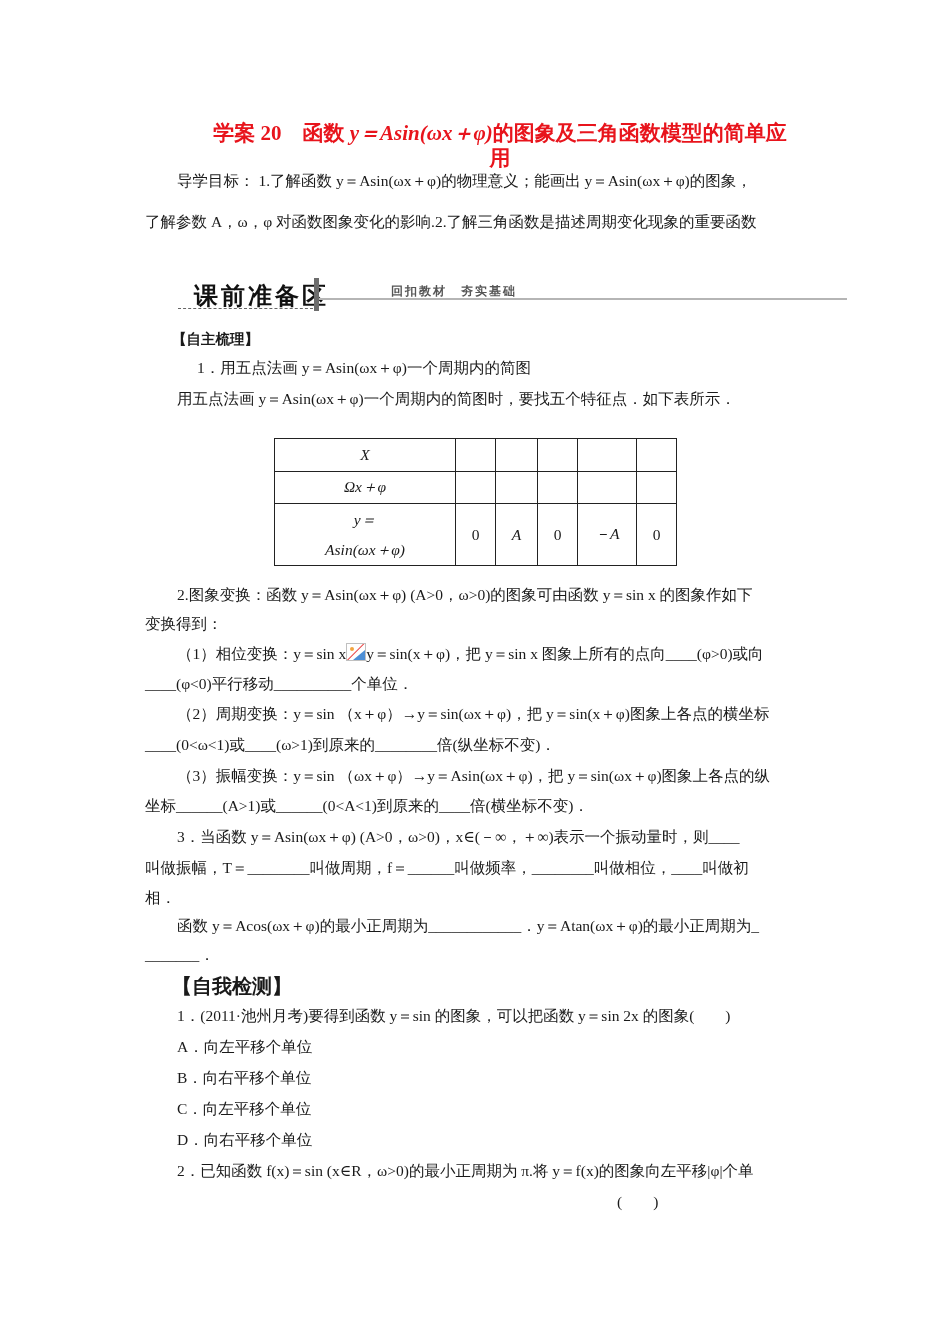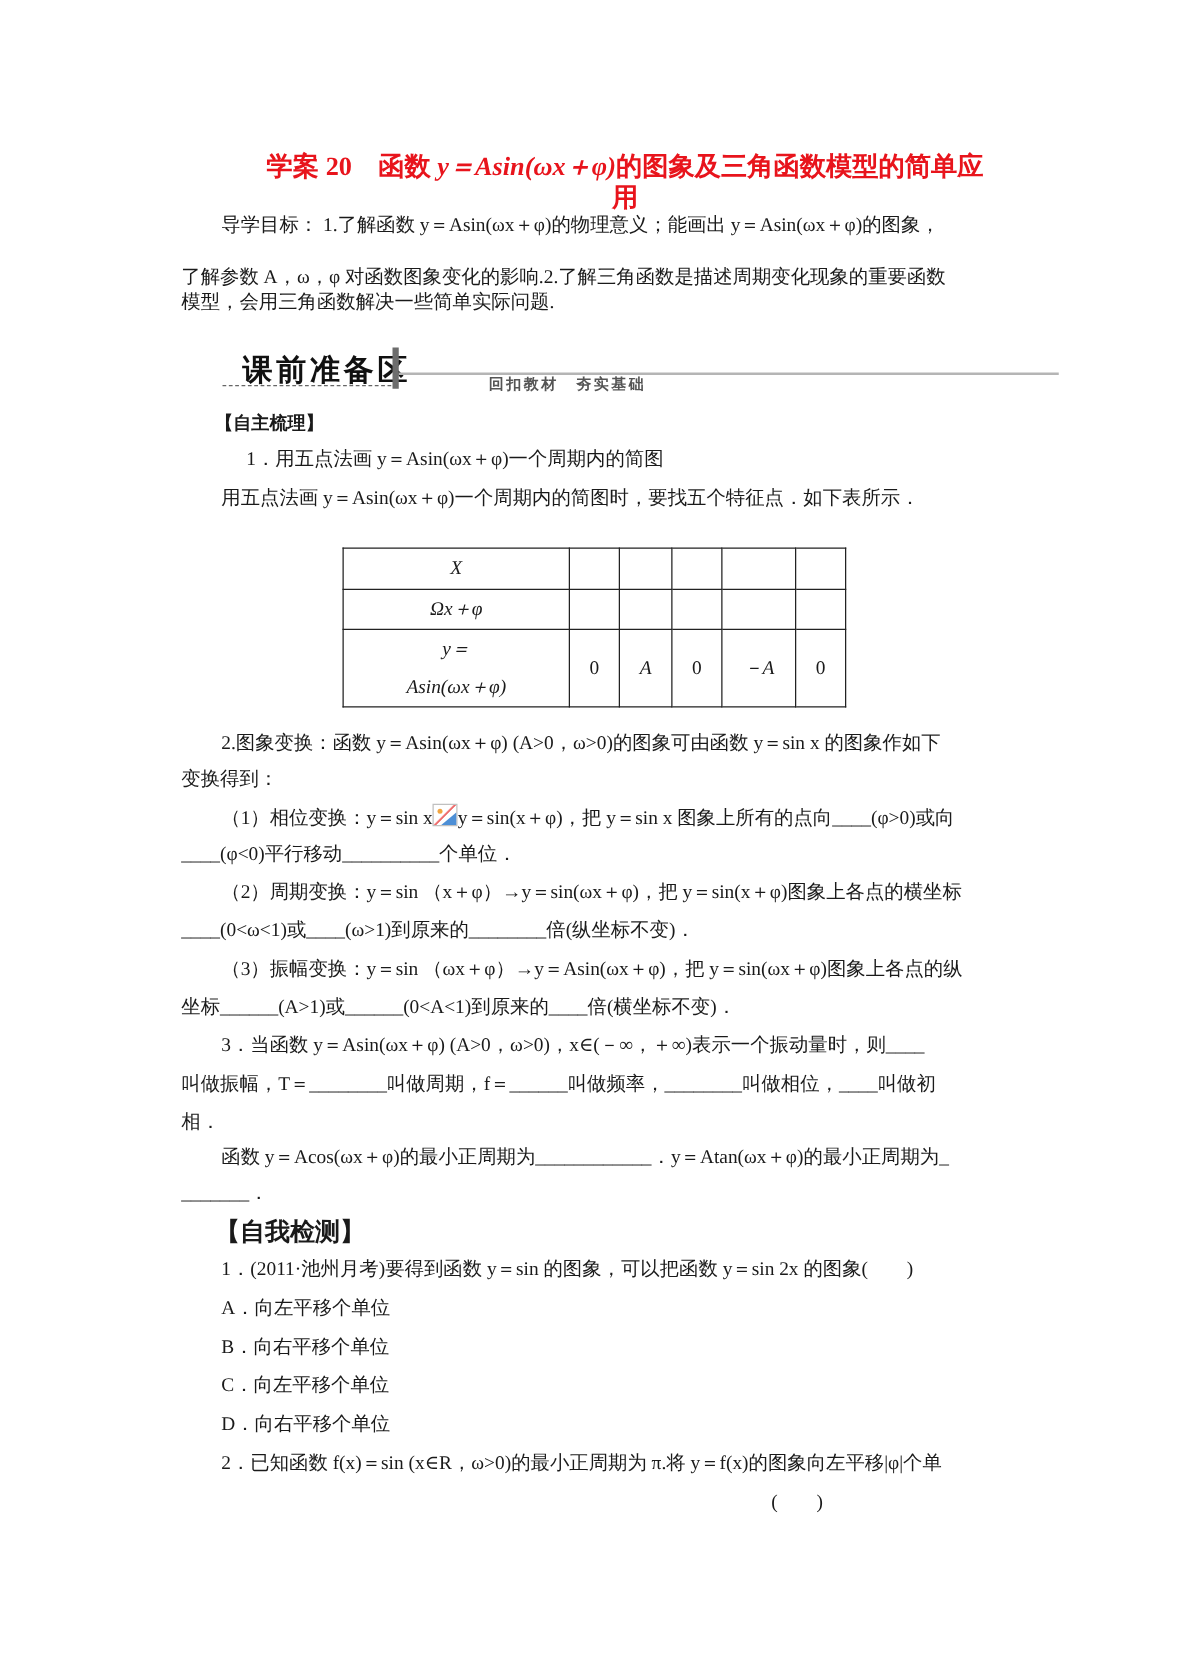--- a/index.html
+++ b/index.html
@@ -15,21 +15,21 @@
   .ind { left: 177px; width: 633px; }
   i { font-style: italic; }
   .bold { font-weight: bold; }
   .sec-bar { position: absolute; left: 178px; top: 278px; width: 670px; height: 34px; }
   .sec-title { position: absolute; left: 16px; top: 2px; font-size: 24px; font-weight: bold; letter-spacing: 3px;
                font-family: "DejaVu Sans", sans-serif; color: #111; }
   .sec-dash { position: absolute; left: 0; top: 30px; width: 135px; border-top: 1px dashed #666; }
   .sec-vbar { position: absolute; left: 136px; top: 0; width: 5px; height: 33px; background: #6d6d6d; }
   .sec-hline { position: absolute; left: 141px; top: 20px; width: 528px; height: 2px; background: #b5b5b5; }
   .sec-sub { position: absolute; left: 213px; top: 5px; font-size: 12px; letter-spacing: 2px; color: #555;
-             font-family: "DejaVu Sans", sans-serif; font-weight: bold; margin-top: 16px; }
+             font-family: "DejaVu Sans", sans-serif; font-weight: bold; }
   table.five { position: absolute; left: 274px; top: 438px; border-collapse: collapse;
                font-family: "Liberation Serif", "DejaVu Serif", serif; font-size: 15.5px; }
   table.five td { border: 1.3px solid #222; text-align: center; padding: 0; }
   table.five td.hdr { width: 180px; }
   .img-icon { display: inline-block; width: 18px; height: 16px; vertical-align: -2px; position: relative;
               border: 1px solid #c0c0c0; background: linear-gradient(135deg, #fff 0%, #fff 45%, #f7a8a8 46%, #e84a4a 52%, #fff 53%); }
   .img-icon::after { content: ""; position: absolute; right: 0; bottom: 0; width: 0; height: 0;
               border-left: 12px solid transparent; border-bottom: 10px solid #4d8fd6; }
   .img-icon::before { content: ""; position: absolute; left: 3px; top: 3px; width: 4px; height: 4px; border-radius: 50%; background: #f2a541; }
 </style>
@@ -38,21 +38,20 @@
 
 <div class="page">
 
   <div class="title">
     <span>学案 20　函数 </span><i>y＝Asin(ωx＋φ)</i><span>的图象及三角函数模型的简单应</span><br>
     <span>用</span>
   </div>
 
   <div class="line ind" style="top:171px;">导学目标： 1.了解函数 y＝Asin(ωx＋φ)的物理意义；能画出 y＝Asin(ωx＋φ)的图象，</div>
   <div class="line" style="top:212px;">了解参数 A，ω，φ 对函数图象变化的影响.2.了解三角函数是描述周期变化现象的重要函数</div>
-  <div class="line" style="top:232px;">模型，会用三角函数解决一些简单实际问题.</div>
 
   <div class="sec-bar">
     <div class="sec-title">课前准备区</div>
     <div class="sec-dash"></div>
     <div class="sec-vbar"></div>
     <div class="sec-hline"></div>
     <div class="sec-sub">回扣教材　夯实基础</div>
   </div>
 
   <div class="line bold" style="left:172px; top:329px; font-family:'DejaVu Sans', sans-serif; font-size:14.5px;">【自主梳理】</div>

